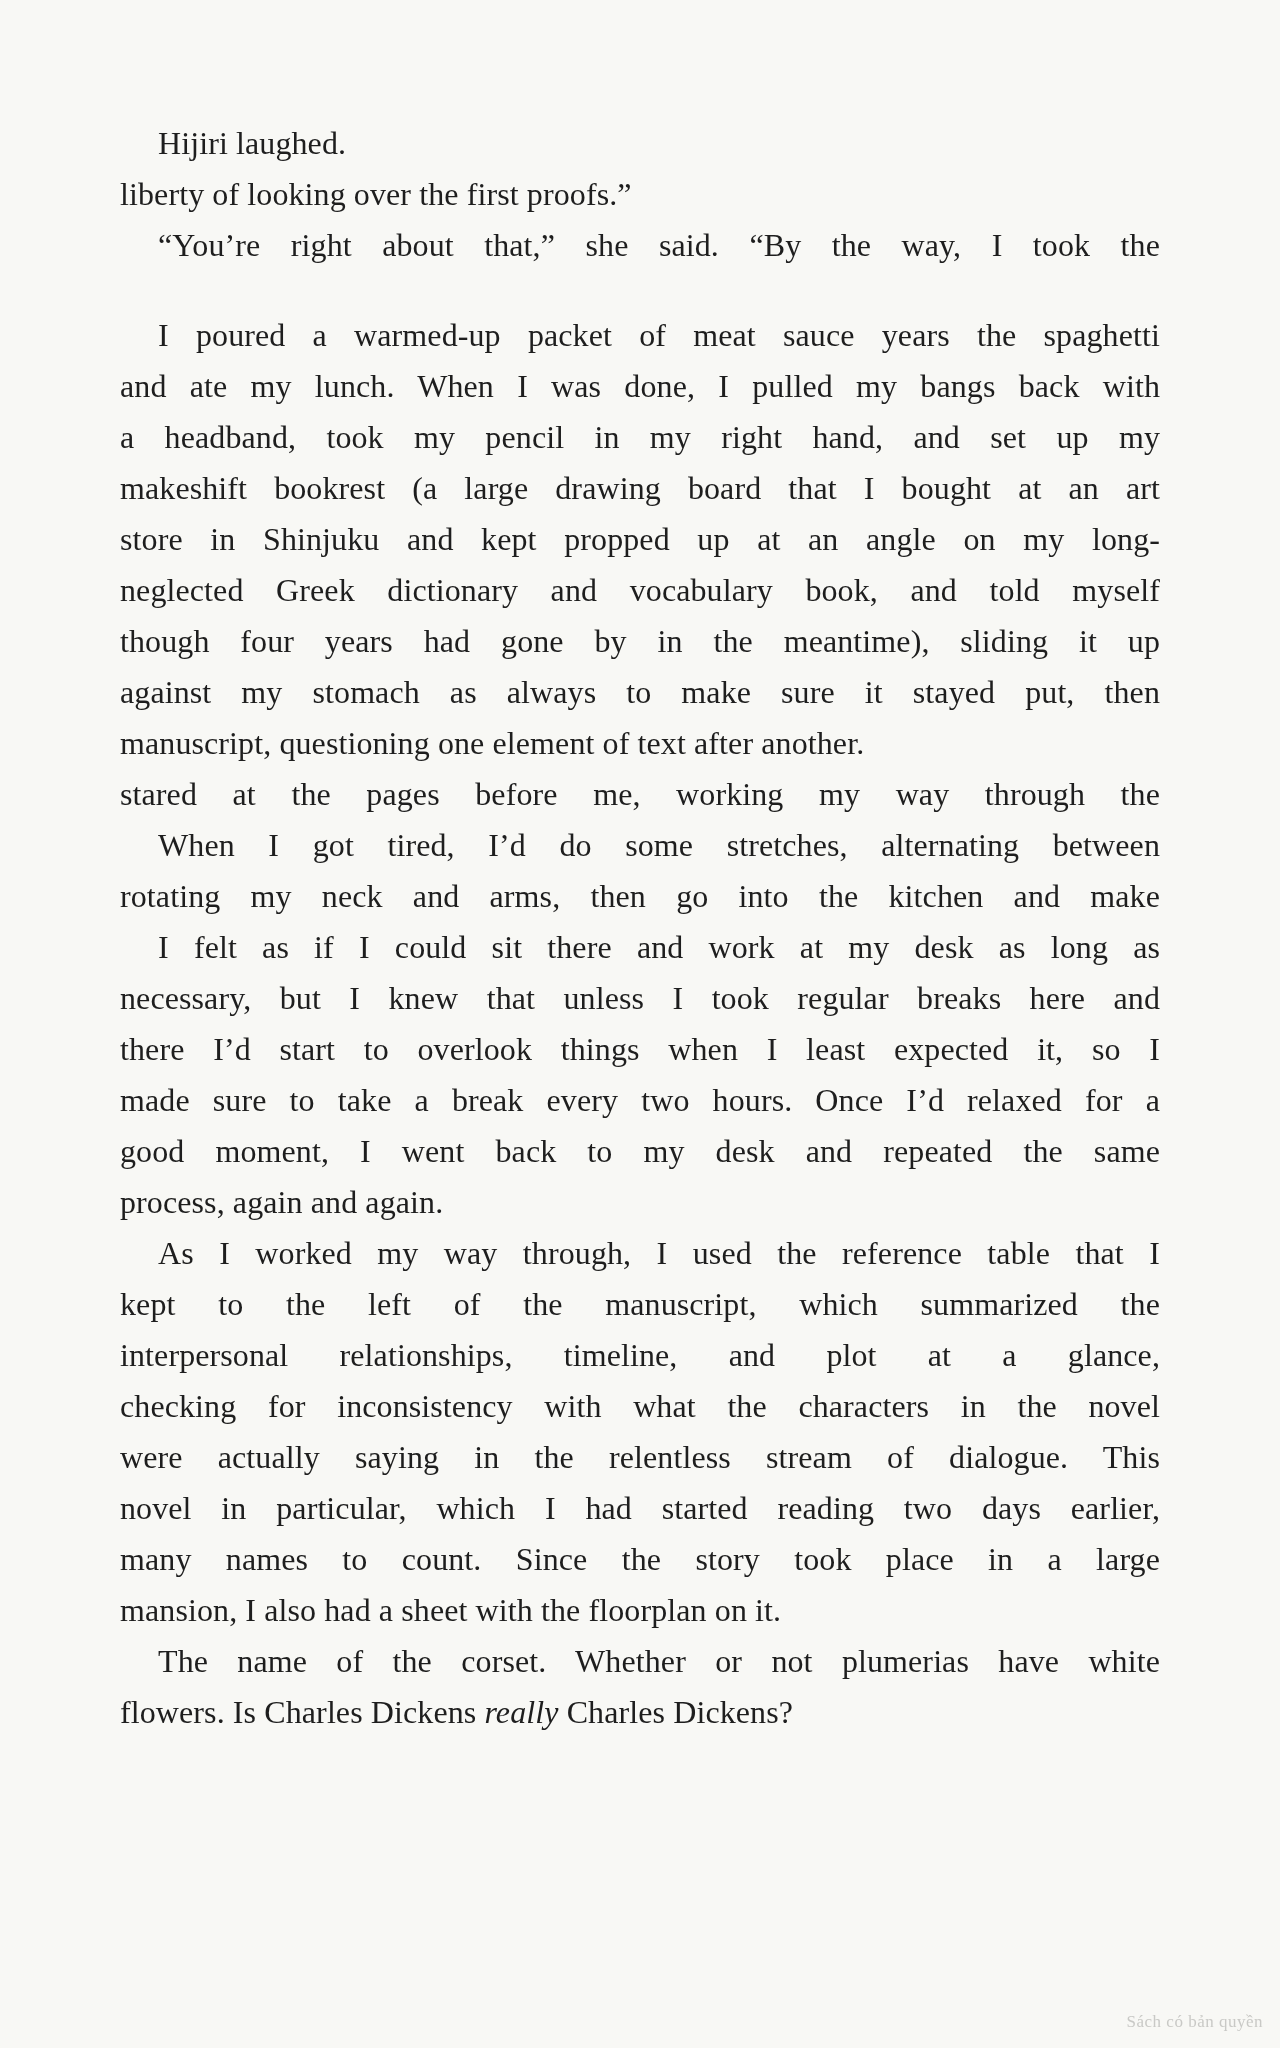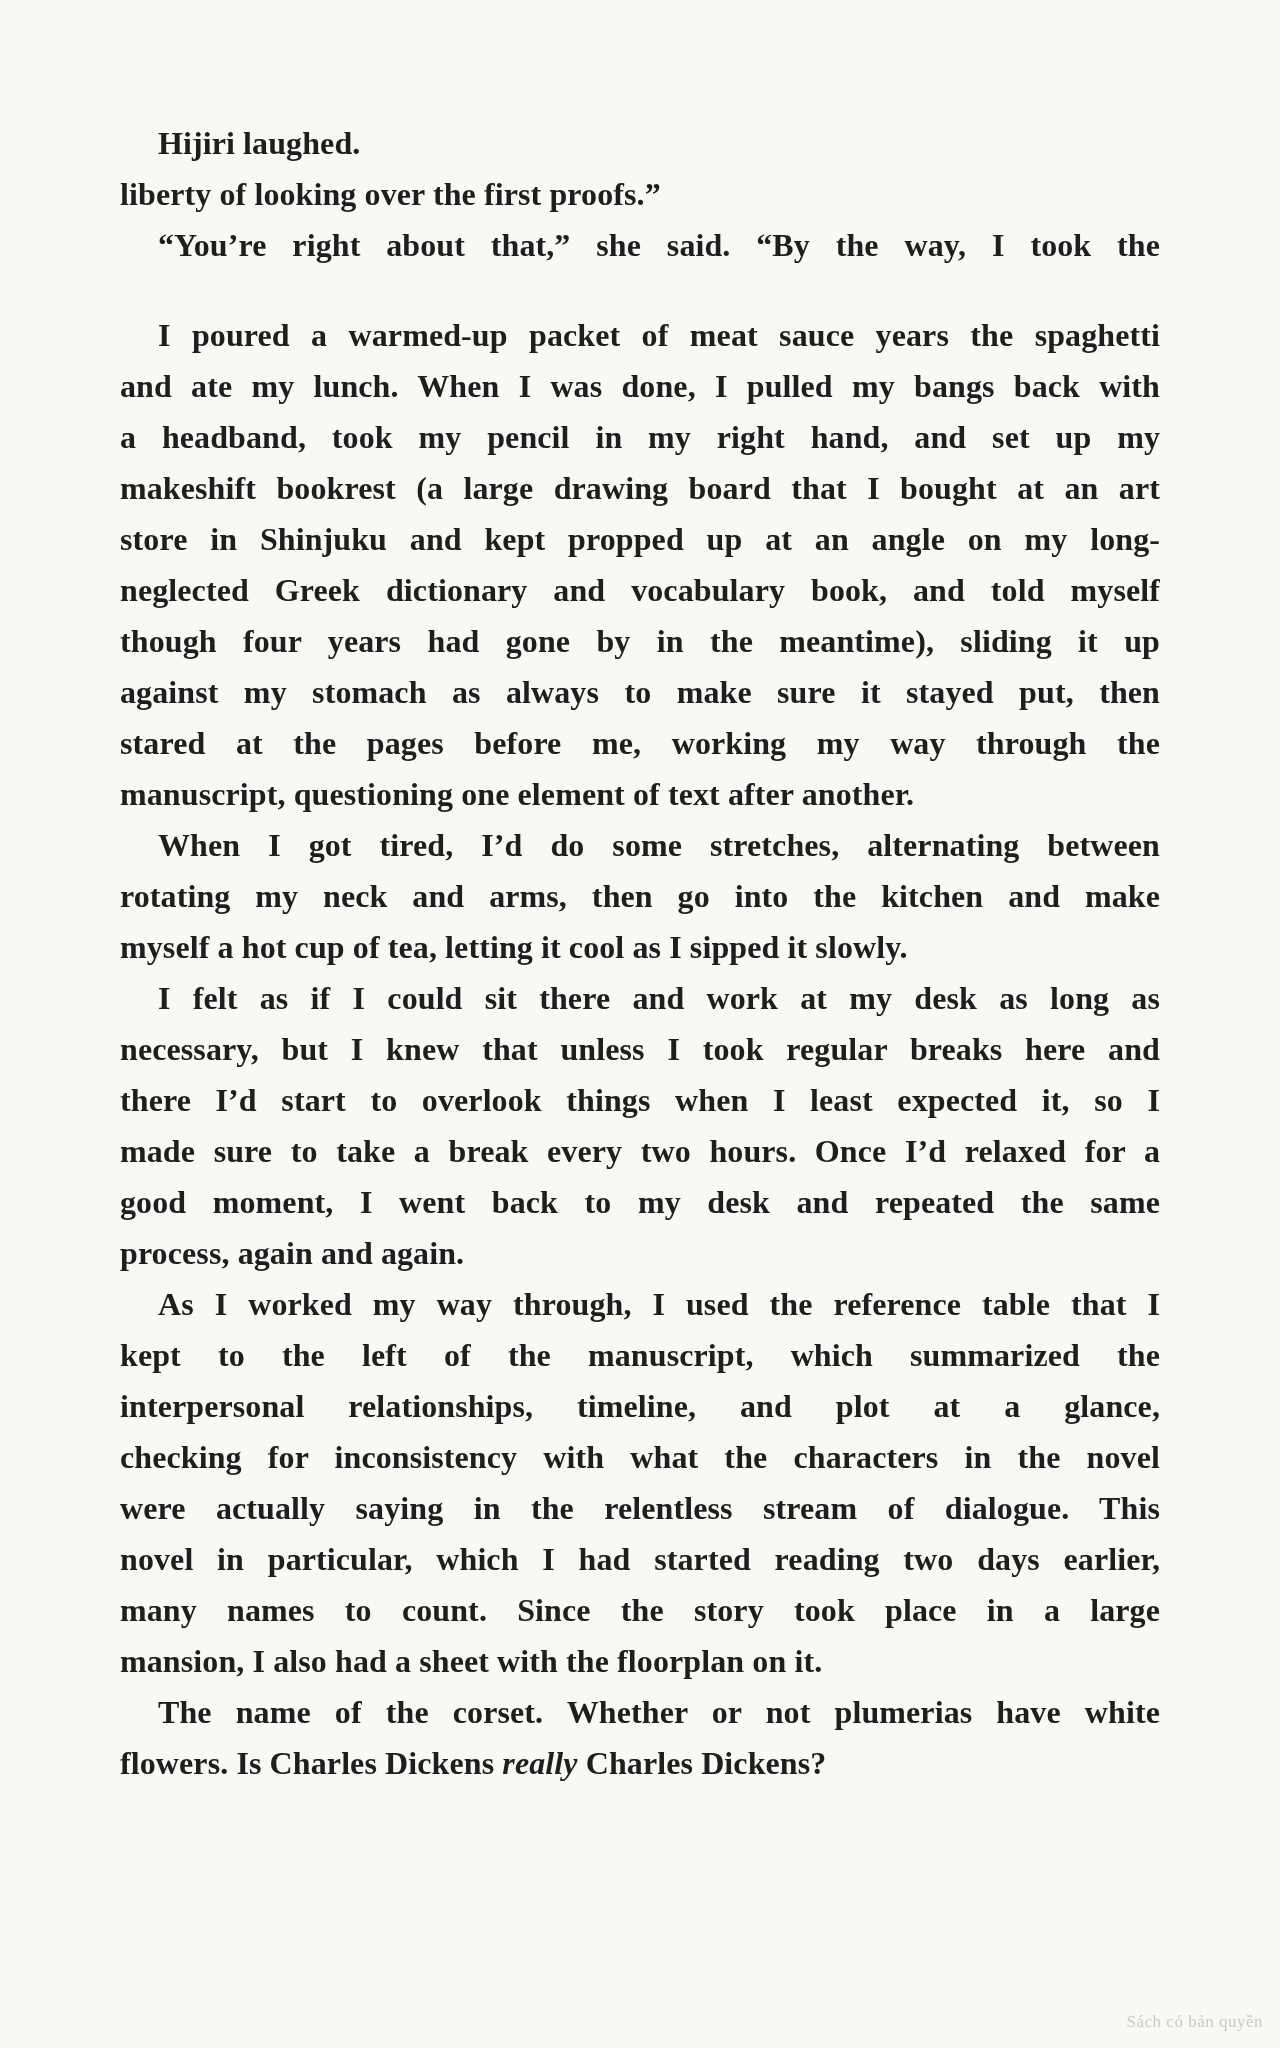--- a/index.html
+++ b/index.html
@@ -26,21 +26,20 @@
     letter-spacing: 0.1px;
   }
   .para { margin: 0; }
   .para.section-break { margin-top: 39px; }
   .line {
     text-align: left;
     text-align-last: left;
     height: 51px;
     overflow: hidden;
     white-space: normal;
-    font-weight: bold;
   }
   .line.just {
     text-align: justify;
     text-align-last: justify;
   }
   .line.indent { text-indent: 38px; }
   .line em { font-style: italic; }
   .watermark {
     position: absolute;
     right: 17px;
@@ -66,27 +65,26 @@
       </div>
       <div class="para section-break">
         <div class="line just indent"><span>I poured a warmed-up packet of meat sauce years the spaghetti</span></div>
         <div class="line just"><span>and ate my lunch. When I was done, I pulled my bangs back with</span></div>
         <div class="line just"><span>a headband, took my pencil in my right hand, and set up my</span></div>
         <div class="line just"><span>makeshift bookrest (a large drawing board that I bought at an art</span></div>
         <div class="line just"><span>store in Shinjuku and kept propped up at an angle on my long-</span></div>
         <div class="line just"><span>neglected Greek dictionary and vocabulary book, and told myself</span></div>
         <div class="line just"><span>though four years had gone by in the meantime), sliding it up</span></div>
         <div class="line just"><span>against my stomach as always to make sure it stayed put, then</span></div>
+        <div class="line"><span>manuscript, questioning one element of text after another.</span></div>
         <div class="line just"><span>stared at the pages before me, working my way through the</span></div>
-        <div class="line"><span>manuscript, questioning one element of text after another.</span></div>
       </div>
       <div class="para">
         <div class="line just indent"><span>When I got tired, I’d do some stretches, alternating between</span></div>
         <div class="line just"><span>rotating my neck and arms, then go into the kitchen and make</span></div>
-        <div class="line"><span>myself a hot cup of tea, letting it cool as I sipped it slowly.</span></div>
       </div>
       <div class="para">
         <div class="line just indent"><span>I felt as if I could sit there and work at my desk as long as</span></div>
         <div class="line just"><span>necessary, but I knew that unless I took regular breaks here and</span></div>
         <div class="line just"><span>there I’d start to overlook things when I least expected it, so I</span></div>
         <div class="line just"><span>made sure to take a break every two hours. Once I’d relaxed for a</span></div>
         <div class="line just"><span>good moment, I went back to my desk and repeated the same</span></div>
         <div class="line"><span>process, again and again.</span></div>
       </div>
       <div class="para">

